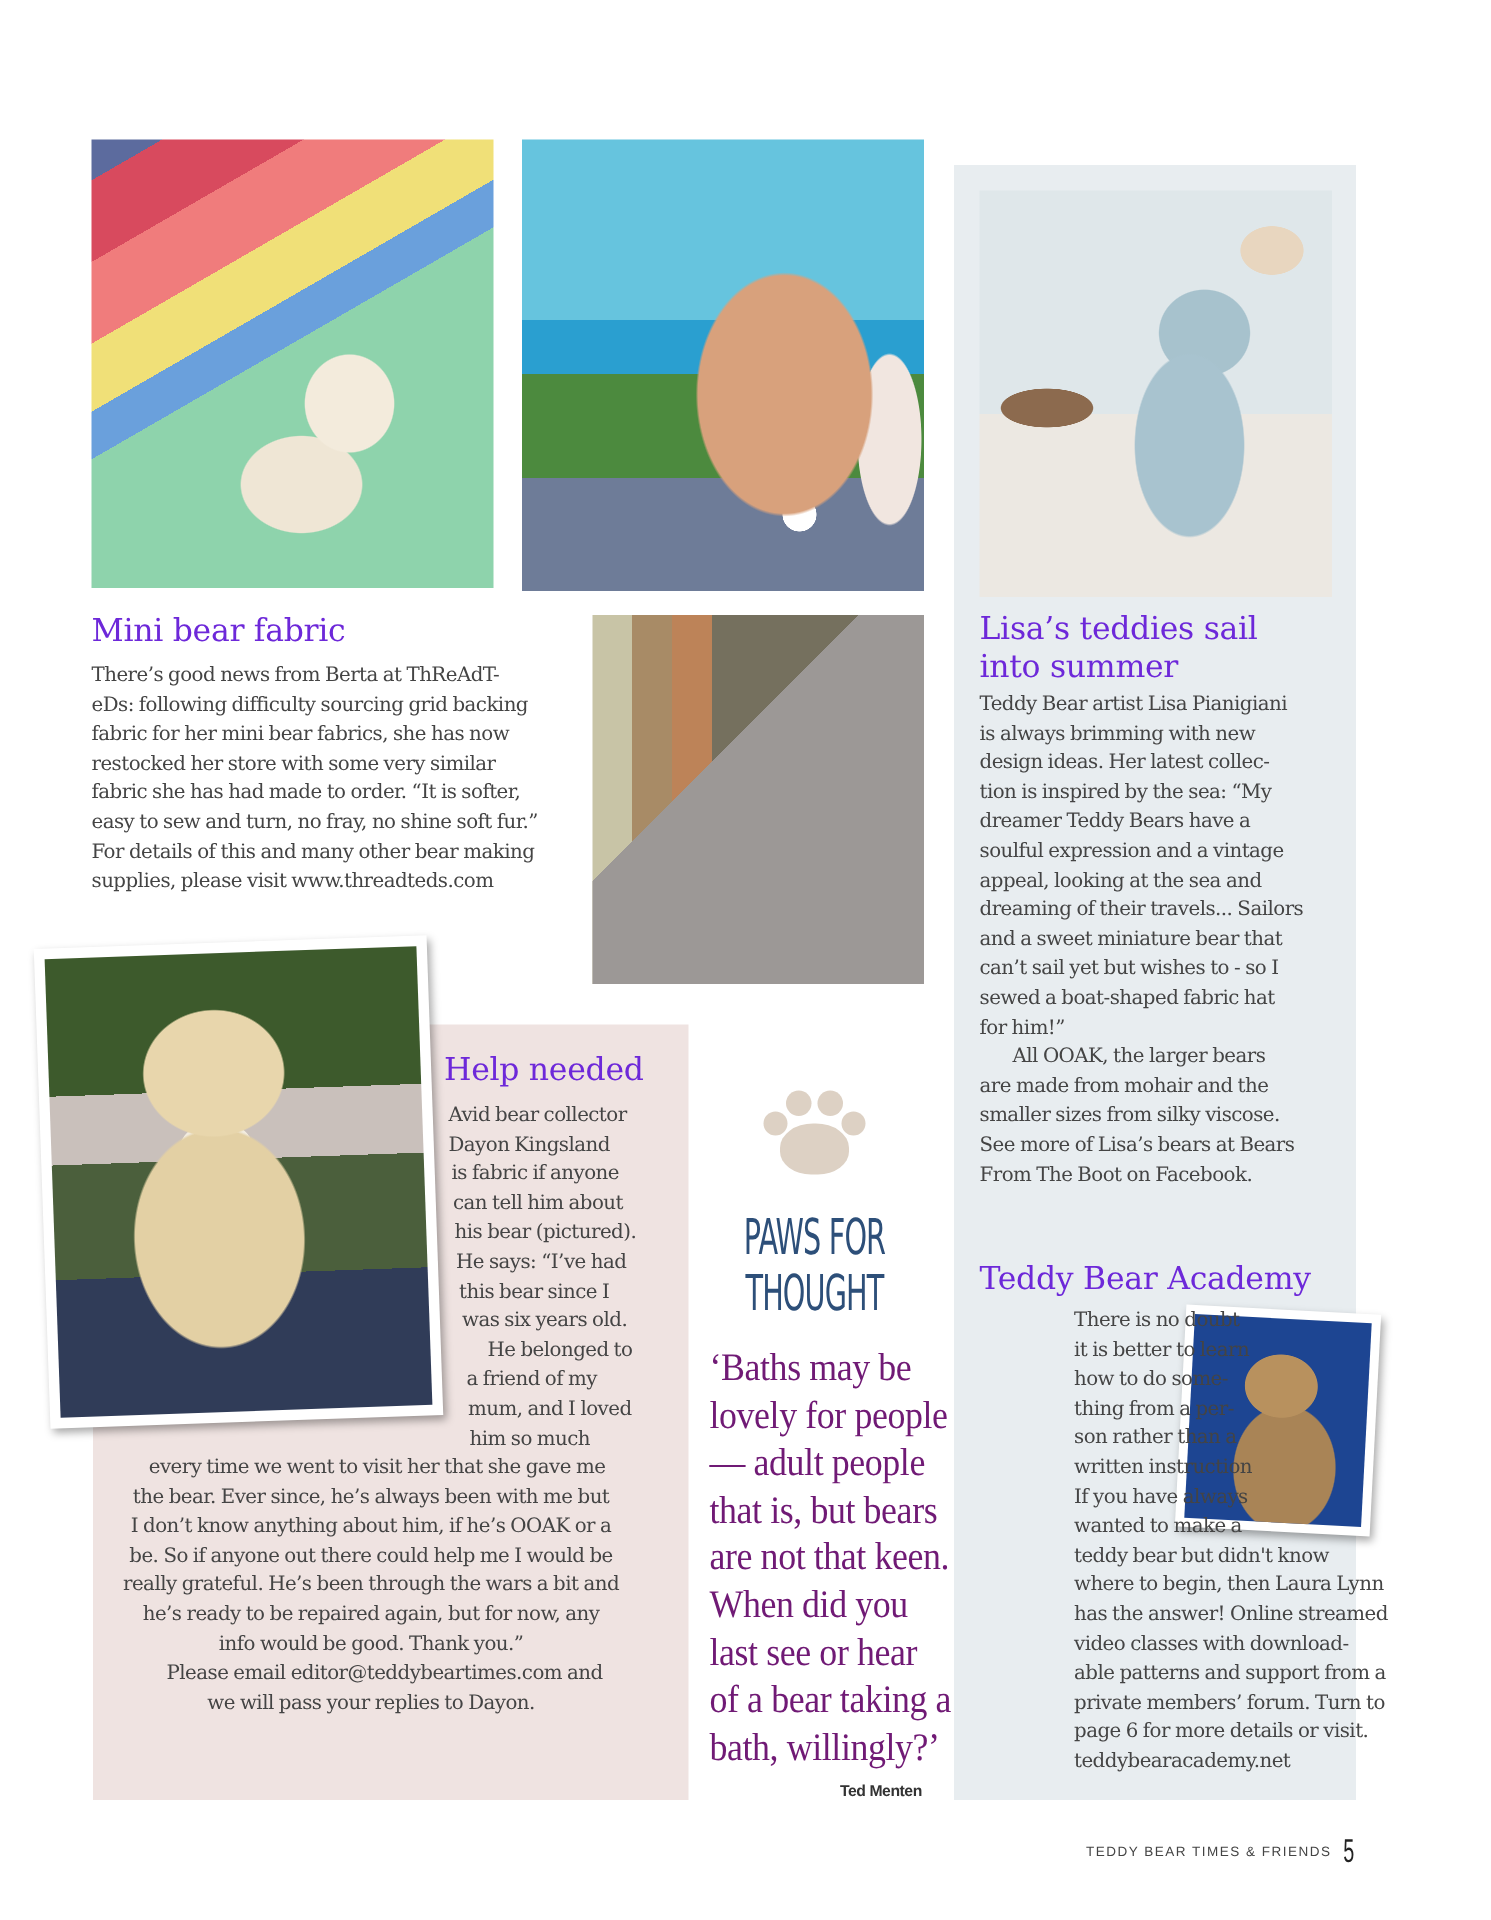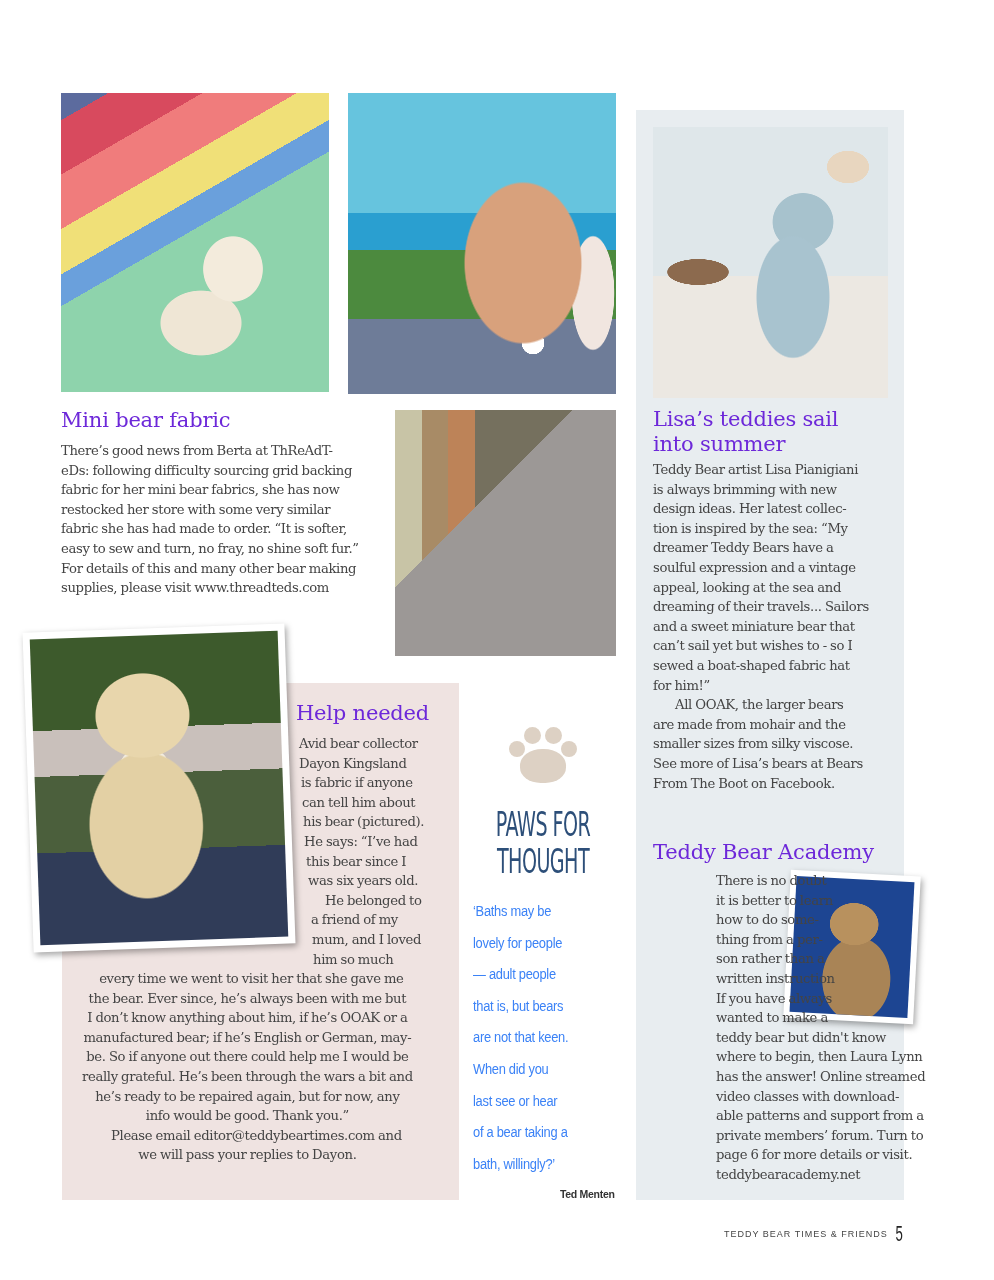--- a/index.html
+++ b/index.html
@@ -106,24 +106,24 @@
     font-size: 33px;
     line-height: 37px;
     text-align: center;
     transform: scaleX(0.58);
     transform-origin: center;
     letter-spacing: -1px;
     font-weight: 400;
   }
   .quote {
     position: absolute;
-    font-family: Liberation Sans, sans-serif;
-    font-size: 14px;
+    font-family: Liberation Serif, serif;
+    font-size: 26px;
     line-height: 31.6px;
-    color: #3b82f6;
+    color: #701a75;
     letter-spacing: -0.3px;
   }
   .quote .line { transform: scaleX(0.92); transform-origin: left; }
   .attrib {
     position: absolute;
     font-family: "Liberation Sans", sans-serif;
     font-weight: bold;
     font-size: 10.5px;
     color: #333;
     letter-spacing: -0.3px;
@@ -229,21 +229,20 @@
   <span class="line" style="padding-left:9px">was six years old.</span>
   <span class="line" style="padding-left:26px">He belonged to</span>
   <span class="line" style="padding-left:12px">a friend of my</span>
   <span class="line" style="padding-left:13px">mum, and I loved</span>
   <span class="line" style="padding-left:14px">him so much</span>
 </div>
 <div class="body-text" style="left:82px; top:969px;text-align:center;">
   <span class="line" style="padding-left:8px">every time we went to visit her that she gave me</span>
   <span class="line">the bear. Ever since, he’s always been with me but</span>
   <span class="line">I don’t know anything about him, if he’s OOAK or a</span>
-  <span class="line">manufactured bear; if he’s English or German, may-</span>
   <span class="line">be. So if anyone out there could help me I would be</span>
   <span class="line">really grateful. He’s been through the wars a bit and</span>
   <span class="line">he’s ready to be repaired again, but for now, any</span>
   <span class="line">info would be good. Thank you.”</span>
   <span class="line" style="padding-left:18px">Please email editor@teddybeartimes.com and</span>
   <span class="line">we will pass your replies to Dayon.</span>
 </div>
 
 <div class="paw" style="left:507px; top:725px; width:72px; height:60px;">
   <span style="left:2px; top:16px; width:16px; height:16px;"></span>

